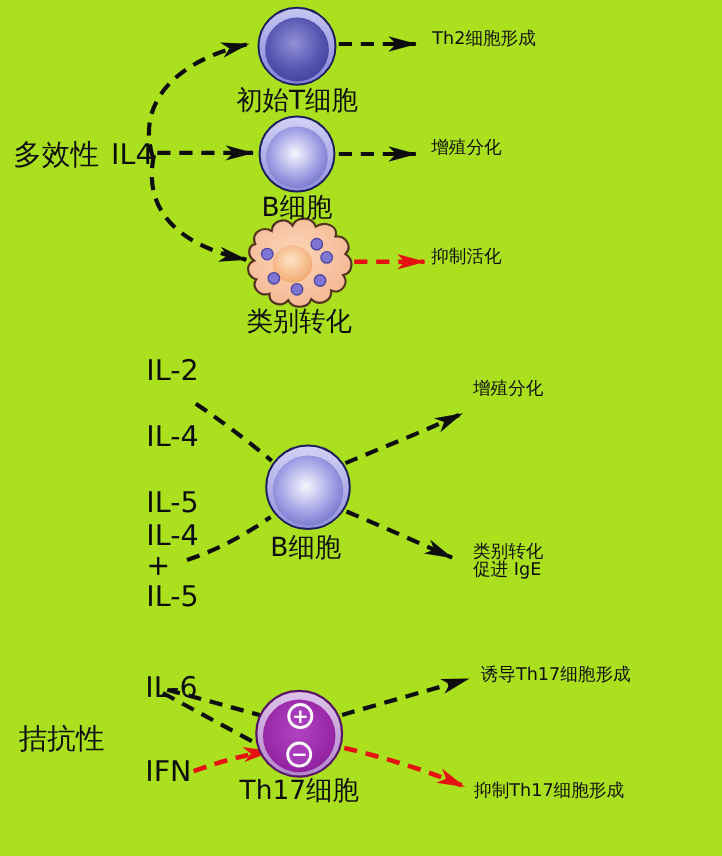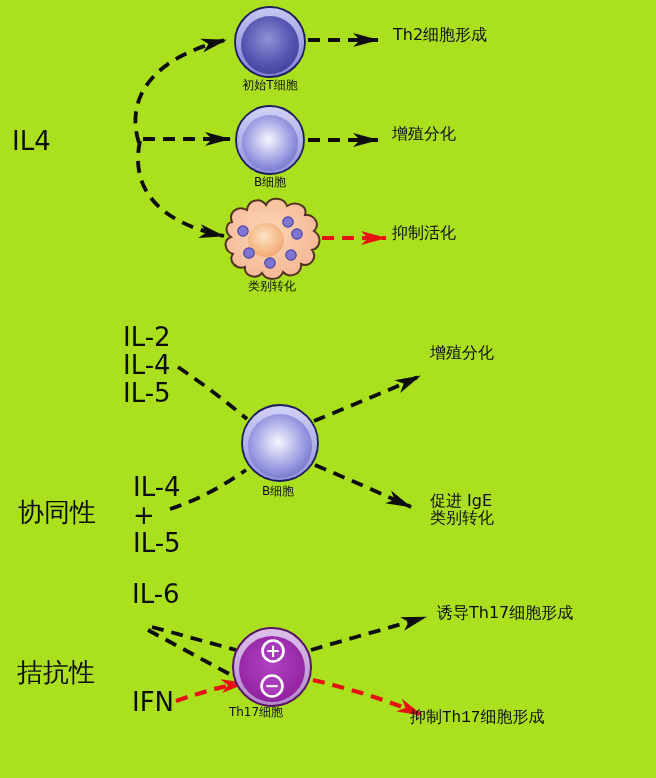--- a/index.html
+++ b/index.html
@@ -4,21 +4,21 @@
 <style>
   html,body{margin:0;padding:0;background:#aae01e;}
   .stage{
     position:relative;width:656px;height:778px;background:#aae01e;
     font-family:"DejaVu Sans","Liberation Sans",sans-serif;color:#0d0d0d;overflow:hidden;
   }
   .gfx{position:absolute;left:0;top:0;}
   .lbl{position:absolute;white-space:nowrap;line-height:1.08;}
   .f26{font-size:26px;}
   .f25{font-size:16px;}
-  .f20{font-size:12px;}
+  .f20{font-size:24px;}
   .center{transform:translateX(-50%);}
   .stack{display:flex;flex-direction:column;}
   .row{display:flex;gap:11px;}
   .dashB{fill:none;stroke:#0d0d0d;stroke-width:3.8;stroke-dasharray:12 8;}
   .dashR{fill:none;stroke:#e61212;stroke-width:4.2;stroke-dasharray:12 8;}
   .symtxt{font-family:"DejaVu Sans","Liberation Sans",sans-serif;font-weight:bold;fill:#ffffff;}
 </style>
 </head>
 <body>
 
@@ -132,48 +132,48 @@
       <circle cx="272" cy="667" r="39" fill="url(#gRimTh)" stroke="#581266" stroke-width="2"></circle>
       <circle cx="272" cy="669" r="33" fill="url(#gTh17)"></circle>
       <circle cx="273" cy="651" r="10.5" fill="#a83bbb" stroke="#ffffff" stroke-width="2.6"></circle>
       <text class="symtxt" x="273" y="651" dy="6.2" font-size="18" text-anchor="middle">+</text>
       <circle cx="272" cy="686" r="10.5" fill="#a83bbb" stroke="#ffffff" stroke-width="2.6"></circle>
       <text class="symtxt" x="272" y="686" dy="6.2" font-size="18" text-anchor="middle">−</text>
     </g>
   </svg>
 
   <div class="lbl f26 row" style="left:12px;top:127px;">
+    <span>多效性</span>
     <span>IL4</span>
   </div>
   <div class="lbl f25" style="left:393px;top:26px;">Th2细胞形成</div>
   <div class="lbl f25" style="left:392px;top:125px;">增殖分化</div>
   <div class="lbl f25" style="left:392px;top:224px;">抑制活化</div>
   <div class="lbl f20 center" style="left:270px;top:79px;">初始T细胞</div>
   <div class="lbl f20 center" style="left:270px;top:176px;">B细胞</div>
   <div class="lbl f20 center" style="left:272px;top:280px;">类别转化</div>
 
-  <div class="lbl f26 stack" style="left:123px;top:323px;">
+  <div class="lbl f26 stack" style="left:133px;top:323px;gap:32px;">
     <span>IL-2</span>
     <span>IL-4</span>
     <span>IL-5</span>
   </div>
   <div class="lbl f25" style="left:430px;top:344px;">增殖分化</div>
 
-  <div class="lbl f26" style="left:18px;top:498px;">协同性</div>
   <div class="lbl f26 stack" style="left:133px;top:473px;">
     <span>IL-4</span>
     <span>+</span>
     <span>IL-5</span>
   </div>
   <div class="lbl f25 stack" style="left:430px;top:492px;">
+    <span>类别转化</span>
     <span>促进 IgE</span>
-    <span>类别转化</span>
   </div>
   <div class="lbl f20 center" style="left:278px;top:485px;">B细胞</div>
 
   <div class="lbl f26" style="left:17px;top:658px;">拮抗性</div>
-  <div class="lbl f26" style="left:132px;top:580px;">IL-6</div>
+  <div class="lbl f26" style="left:132px;top:612px;">IL-6</div>
   <div class="lbl f26" style="left:132px;top:688px;">IFN</div>
   <div class="lbl f25" style="left:437px;top:604px;">诱导Th17细胞形成</div>
-  <div class="lbl f25" style="left:410px;top:710px;font-family:Liberation Mono, monospace;">抑制Th17细胞形成</div>
-  <div class="lbl f20 center" style="left:256px;top:706px;">Th17细胞</div>
+  <div class="lbl f25" style="left:431px;top:710px;">抑制Th17细胞形成</div>
+  <div class="lbl f20 center" style="left:272px;top:706px;">Th17细胞</div>
 
 </div>
 
 </body></html>

